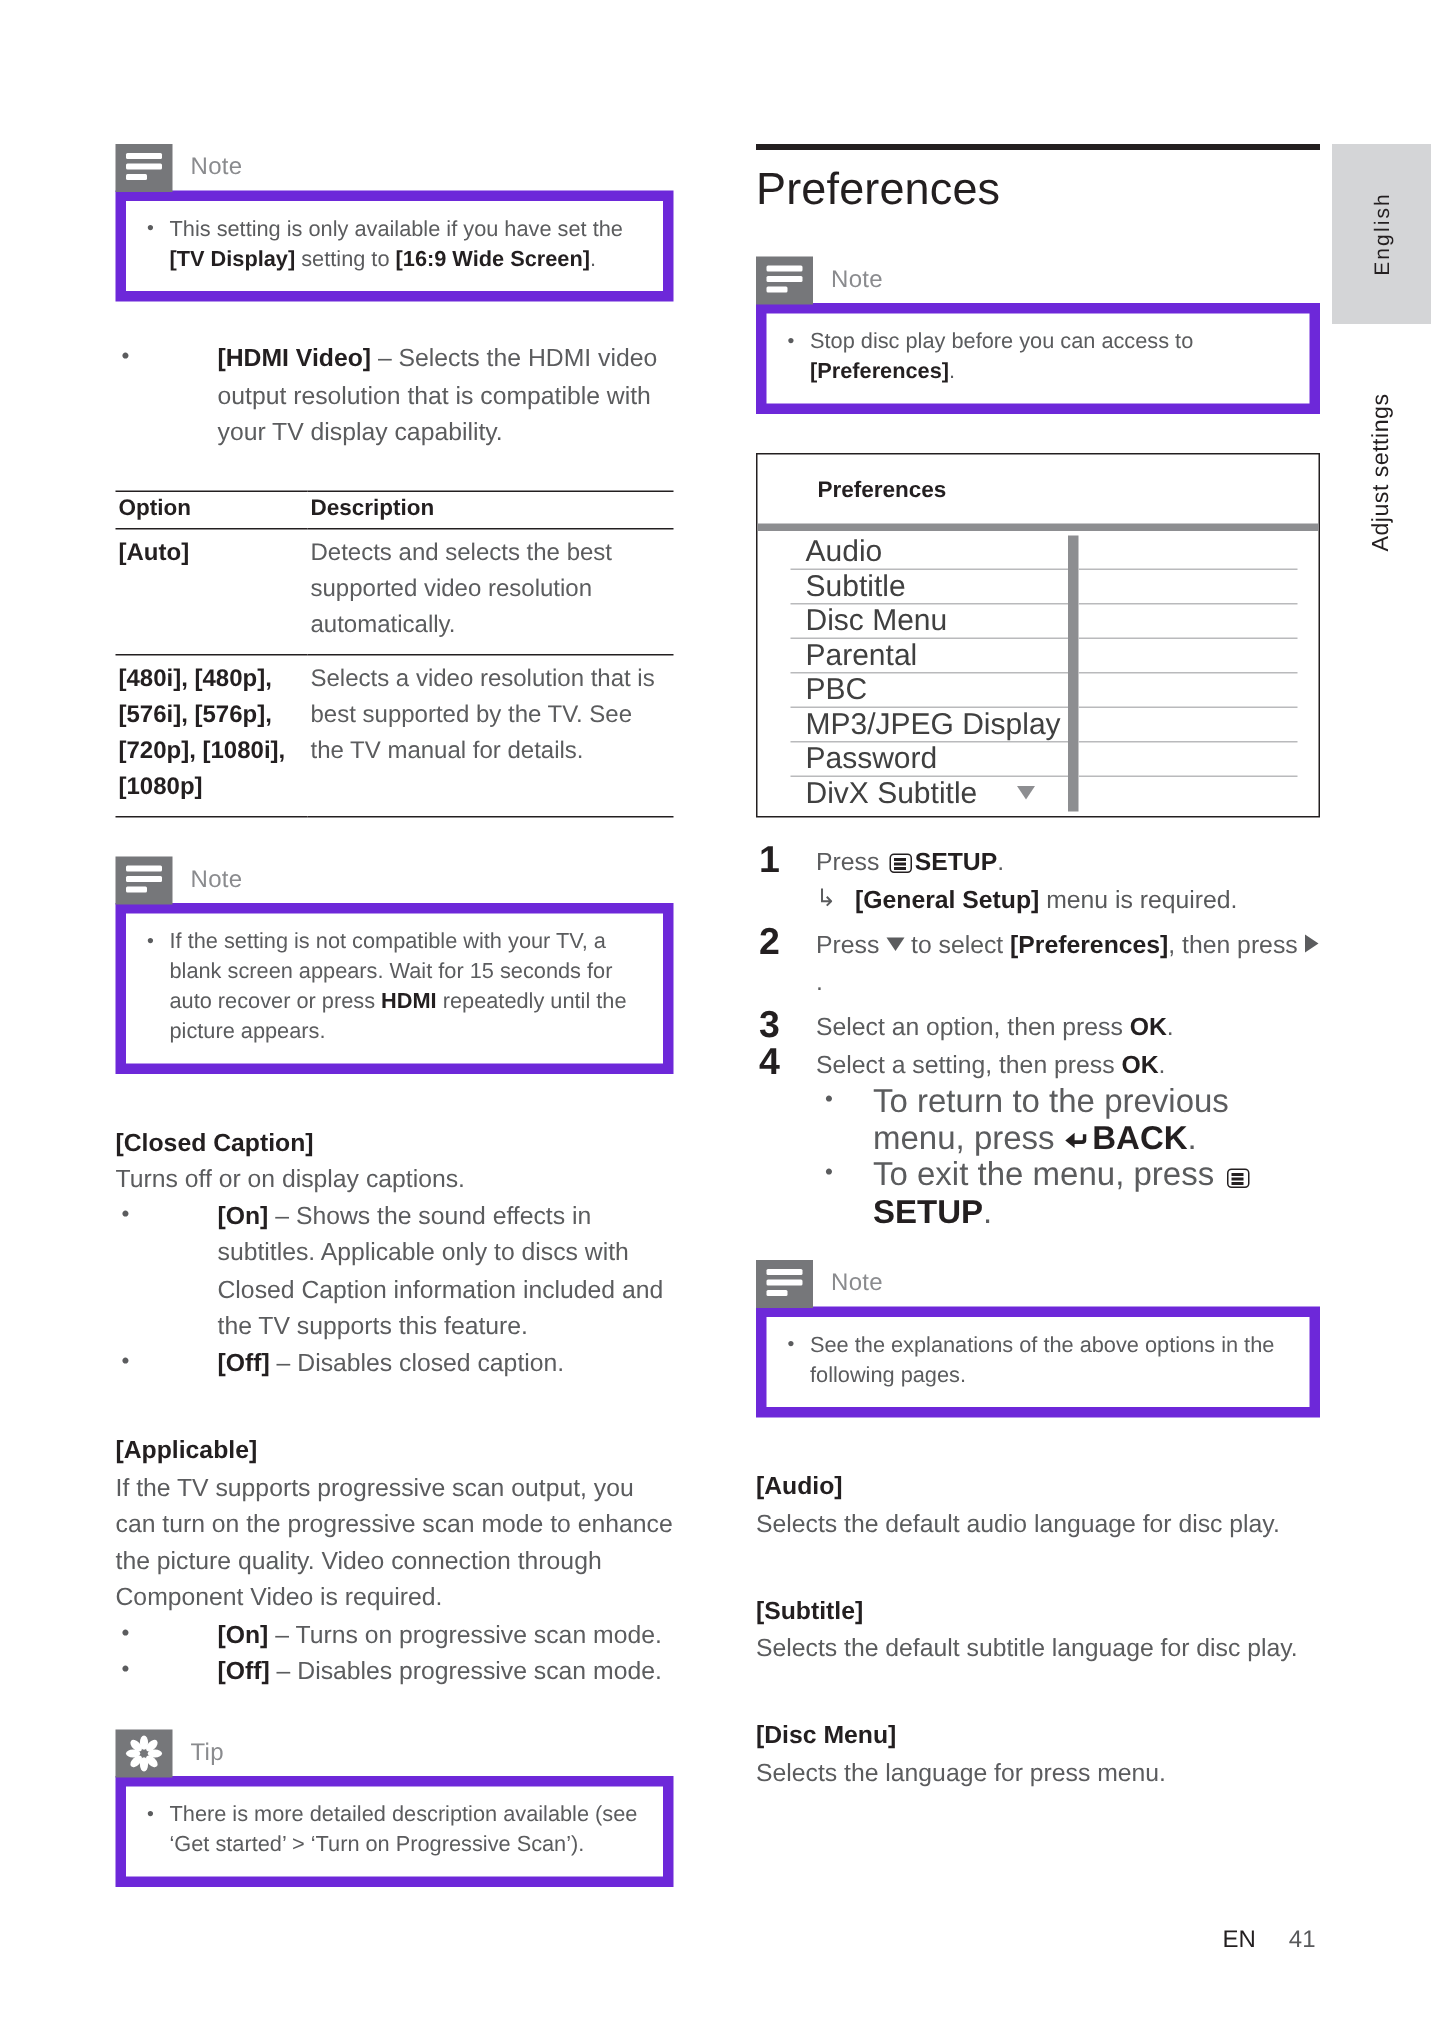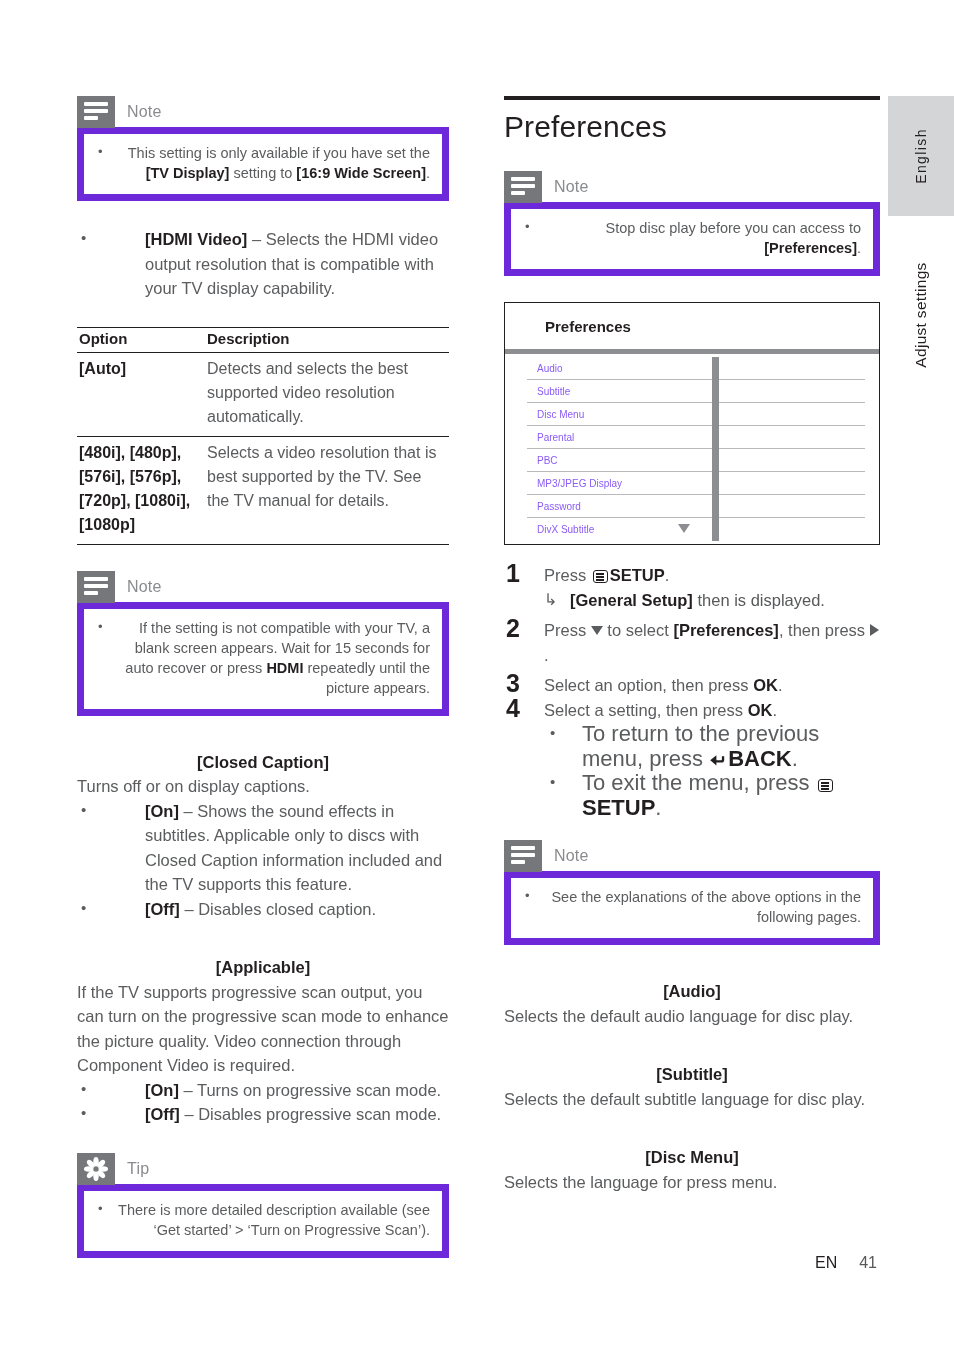--- a/index.html
+++ b/index.html
@@ -50,28 +50,26 @@
   b, .b {
     color: #231f20;
     font-weight: bold;
   }
   .heading-bracket {
     font-size: 16.5px;
     line-height: 24.5px;
     color: #231f20;
     font-weight: bold;
     margin: 0;
-    text-align: center;
   }
 
   
   .callout {
     position: relative;
     margin: 0;
-    text-align: right;
   }
   .callout-head {
     display: flex;
     align-items: center;
     height: 32px;
   }
   .callout-badge {
     width: 38px;
     height: 32px;
     background: #76777a;
@@ -235,22 +233,22 @@
     width: 7px;
     flex: 0 0 7px;
     background: #8d8e91;
   }
   .dm-col-right {
     flex: 1 1 auto;
   }
   .dm-row {
     height: 23px;
     line-height: 23px;
-    font-size: 10px;
-    color: #8b5cf6;
+    font-size: 20px;
+    color: #404040;
     border-bottom: 1px solid #b9babc;
     position: relative;
     padding-left: 10px;
     box-sizing: border-box;
     white-space: nowrap;
   }
   .dm-col-left .dm-row:last-child { border-bottom: none; }
   .dm-col-right .dm-row {
     padding-left: 0;
     margin-right: 14px;
@@ -400,21 +398,21 @@
     white-space: nowrap;
     font-size: 15.5px;
     color: #231f20;
     letter-spacing: .3px;
   }
 
   
   .footer {
     position: absolute;
     right: 77px;
-    bottom: 78px;
+    bottom: 47px;
     font-size: 16px;
     color: #231f20;
   }
   .footer .en { color: #231f20; }
   .footer .pg {
     color: #58595b;
     margin-left: 22px;
   }
 
   .gap-s { height: 14px; }
@@ -599,21 +597,21 @@
             <div class="dm-row">&nbsp;</div>
           </div>
       </div>
     </div>
 
     <div class="steps">
 
       <div class="step">
         <div class="step-num">1</div>
         <div class="step-text"><span>Press </span><span class="ico-setup"></span><b>SETUP</b><span>.</span></div>
-        <div class="arrow-sub"><span class="hook">↳</span><span><b>[General Setup]</b><span> then is displayed.</span></span></div>
+        <div class="arrow-sub"><span class="hook">↳</span><span><b>[General Setup]</b><span> menu is required.</span></span></div>
       </div>
 
       <div class="step">
         <div class="step-num">2</div>
         <div class="step-text"><span>Press </span><span class="ico-down"></span><span> to select </span><b>[Preferences]</b><span>, then press </span><span class="ico-right"></span><span>.</span></div>
       </div>
 
       <div class="step" style="margin-bottom:0">
         <div class="step-num">3</div>
         <div class="step-text"><span>Select an option, then press </span><b>OK</b><span>.</span></div>

